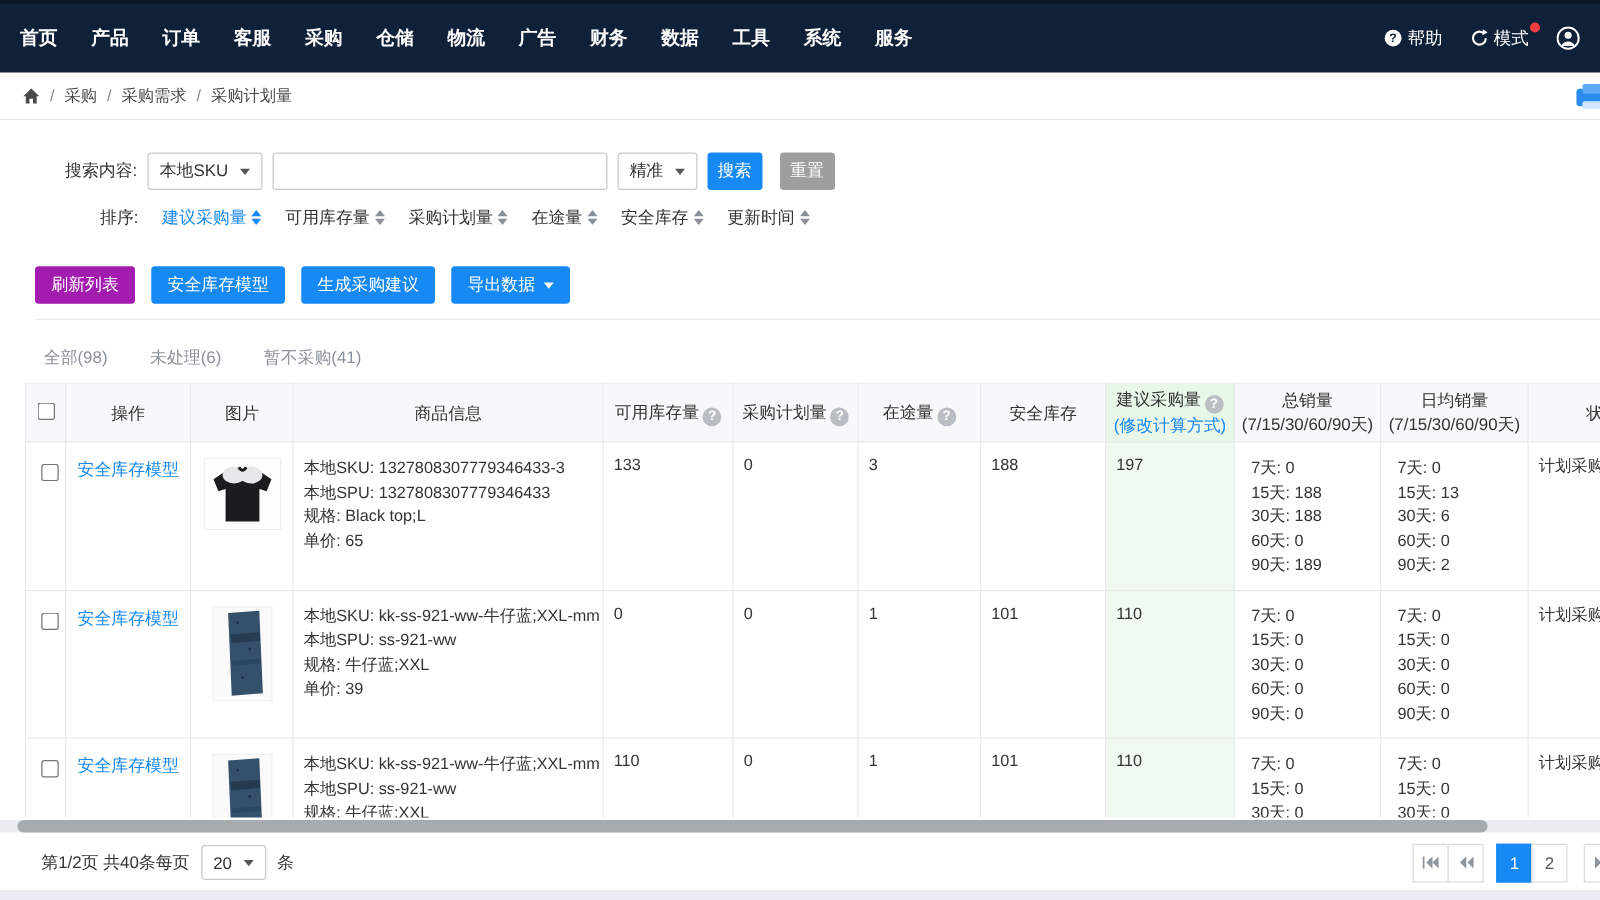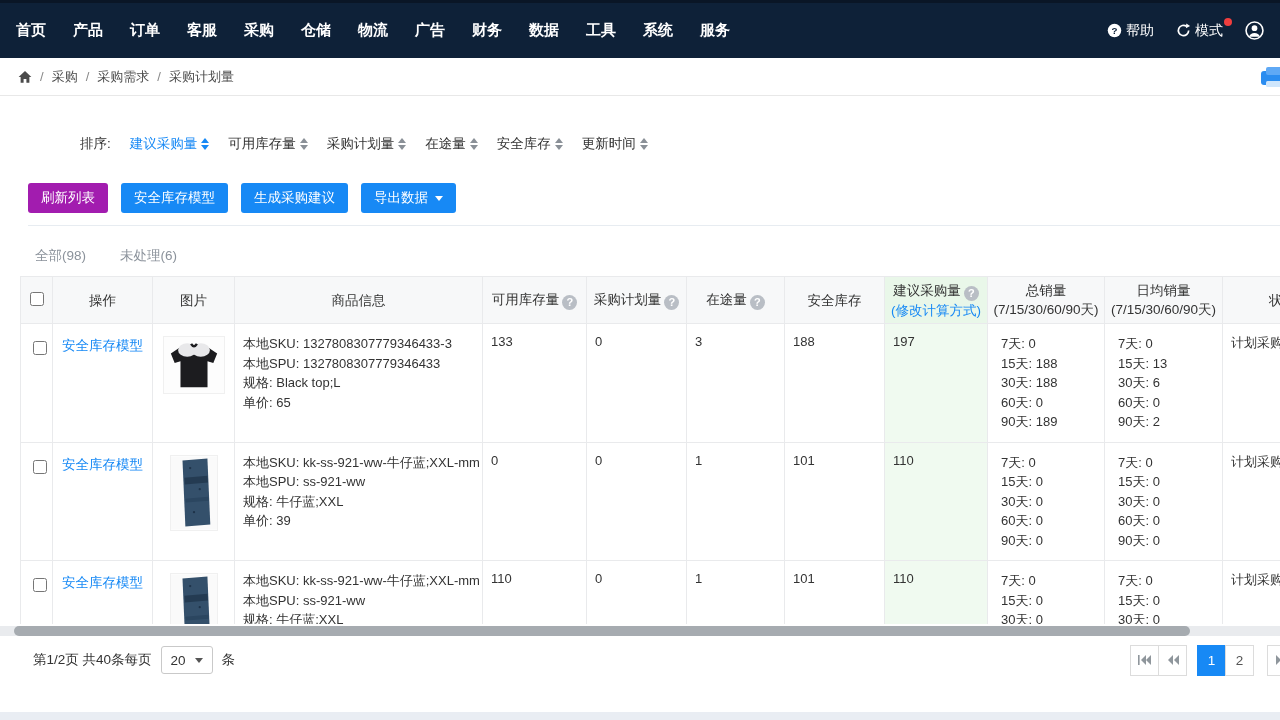--- a/index.html
+++ b/index.html
@@ -157,20 +157,34 @@
   <span class="crumb-widget">
     <svg width="26" height="22" viewBox="0 0 26 22">
         <rect x="0" y="4" width="26" height="14" rx="3" fill="#2b8df0"></rect>
         <rect x="5" y="0" width="16" height="8" rx="2" fill="#5fa9f5"></rect>
         <rect x="5" y="14" width="16" height="6" rx="1.5" fill="#cfe6fc"></rect>
       </svg>
   </span>
 </div>
 
 <div class="search-section">
+  <div class="search-row">
+    <span class="lbl">搜索内容:</span>
+    <div class="fselect">
+      <span>本地SKU</span>
+      <span class="caret"></span>
+    </div>
+    <input class="search-input" type="text" style="">
+    <div class="fselect">
+      <span>精准</span>
+      <span class="caret"></span>
+    </div>
+    <button class="btn-search">搜索</button>
+    <button class="btn-reset">重置</button>
+  </div>
   <div class="sort-row">
     <span>排序:</span>
     <a class="sort-item active">
       <span>建议采购量</span>
       <span class="arrows">
           <i class="up"></i>
           <i class="dn"></i>
         </span>
     </a>
     <a class="sort-item">
@@ -217,20 +231,21 @@
   <button class="tbtn blue">生成采购建议</button>
   <button class="tbtn blue">
     <span>导出数据</span>
     <span class="caret-w"></span>
   </button>
 </div>
 
 <div class="tabs">
   <div class="tab">全部(98)</div>
   <div class="tab">未处理(6)</div>
+  <div class="tab">暂不采购(41)</div>
 </div>
 
 <div class="table-wrap">
 <table>
   <colgroup>
     <col style="width:32px">
         <col style="width:100px">
         <col style="width:82px">
         <col style="width:248px">
     <col style="width:104px">

